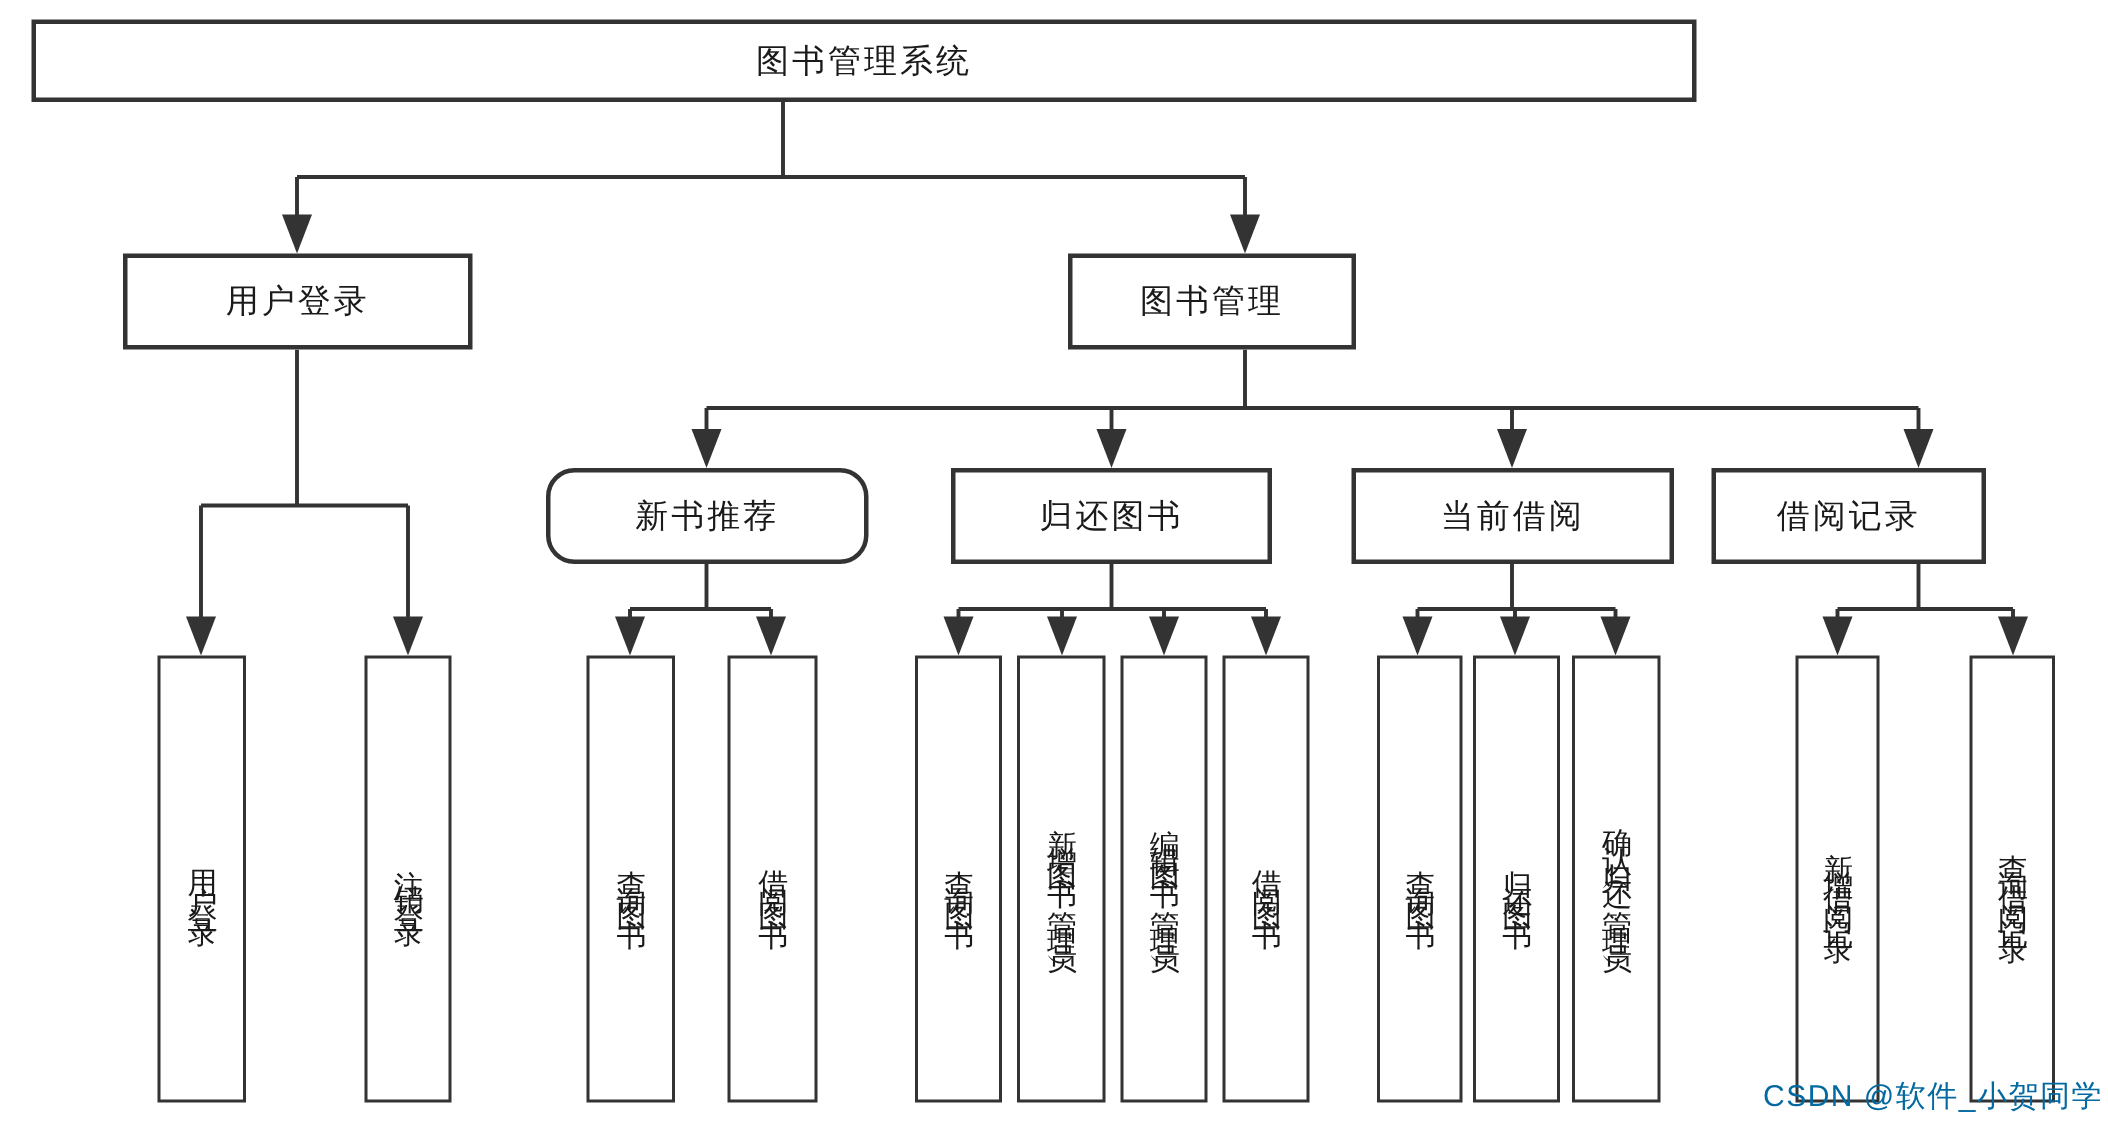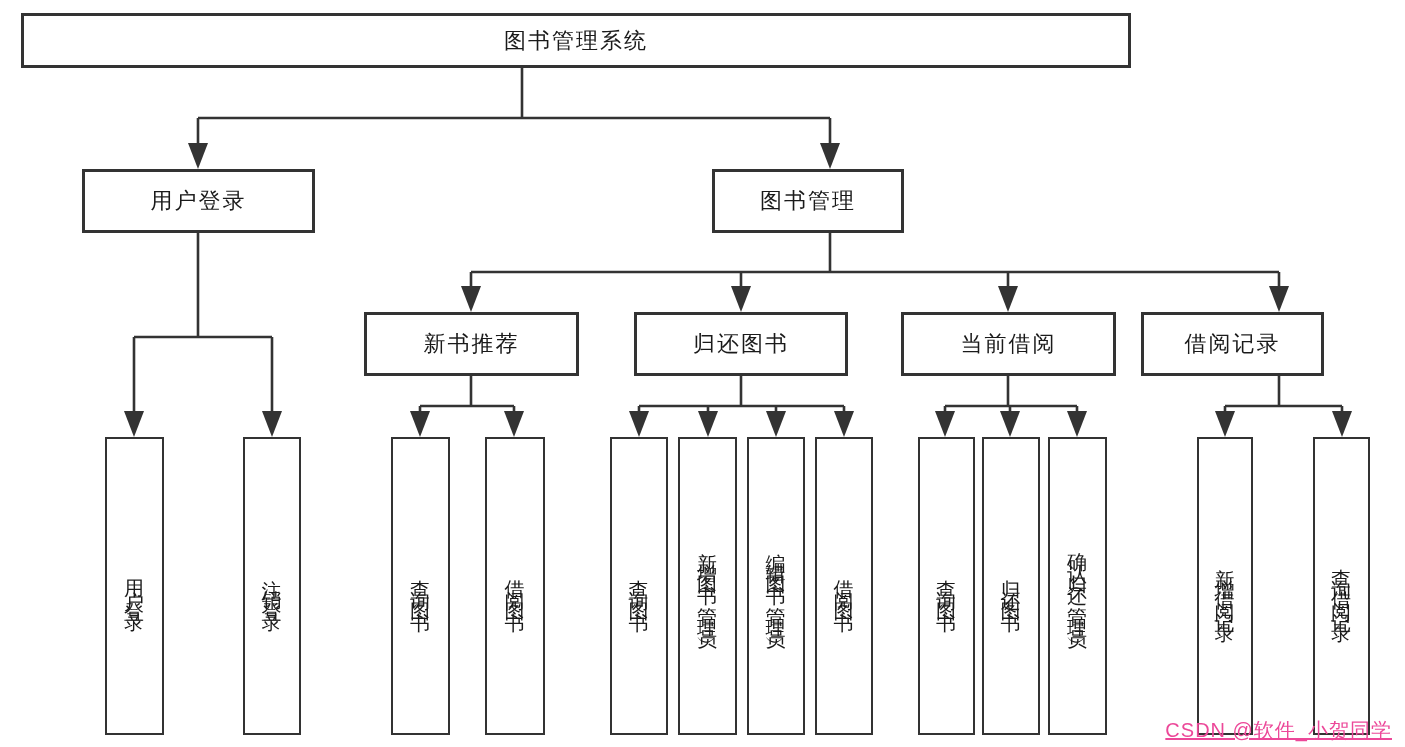--- a/index.html
+++ b/index.html
@@ -34,21 +34,21 @@
   }
   .hbox {
     font-size: 22px;
     letter-spacing: 2px;
     white-space: nowrap;
   }
   .root-box  { left: 21px;  top: 13px;  width: 1110px; height: 55px; }
   .l2-0 { left: 82px;  top: 169px; width: 233px; height: 64px; }
   .l2-1 { left: 712px; top: 169px; width: 192px; height: 64px; }
   .l3   { top: 312px; height: 64px; }
-  .l3-0 { left: 364px;  width: 215px; }
+  .l3-0 { left: 364px;  width: 215px; border-radius: 19px; }
   .l3-1 { left: 634px;  width: 214px; }
   .l3-2 { left: 901px;  width: 215px; }
   .l3-3 { left: 1141px; width: 183px; }
   .leaf {
     top: 437px;
     height: 298px;
     border-width: 2.5px;
   }
   .leaf span {
     writing-mode: vertical-rl;
@@ -65,28 +65,27 @@
   .leaf-5  { left: 678px;  width: 59px; }
   .leaf-6  { left: 747px;  width: 58px; }
   .leaf-7  { left: 815px;  width: 58px; }
   .leaf-8  { left: 918px;  width: 57px; }
   .leaf-9  { left: 982px;  width: 58px; }
   .leaf-10 { left: 1048px; width: 59px; }
   .leaf-11 { left: 1197px; width: 56px; }
   .leaf-12 { left: 1313px; width: 57px; }
   .watermark {
     position: absolute;
-    right: 13px;
+    right: 3px;
     bottom: 3px;
     font-size: 20px;
-    color: #ec4899;
+    color: #0369a1;
     letter-spacing: 1px;
     z-index: 3;
     white-space: nowrap;
-    text-decoration: underline;
   }
 </style>
 </head>
 <body>
 
 <div class="canvas">
 
   <svg class="connectors" width="1405" height="747" viewBox="0 0 1405 747">
     <g stroke="#333333" stroke-width="2.6" fill="none">
 

